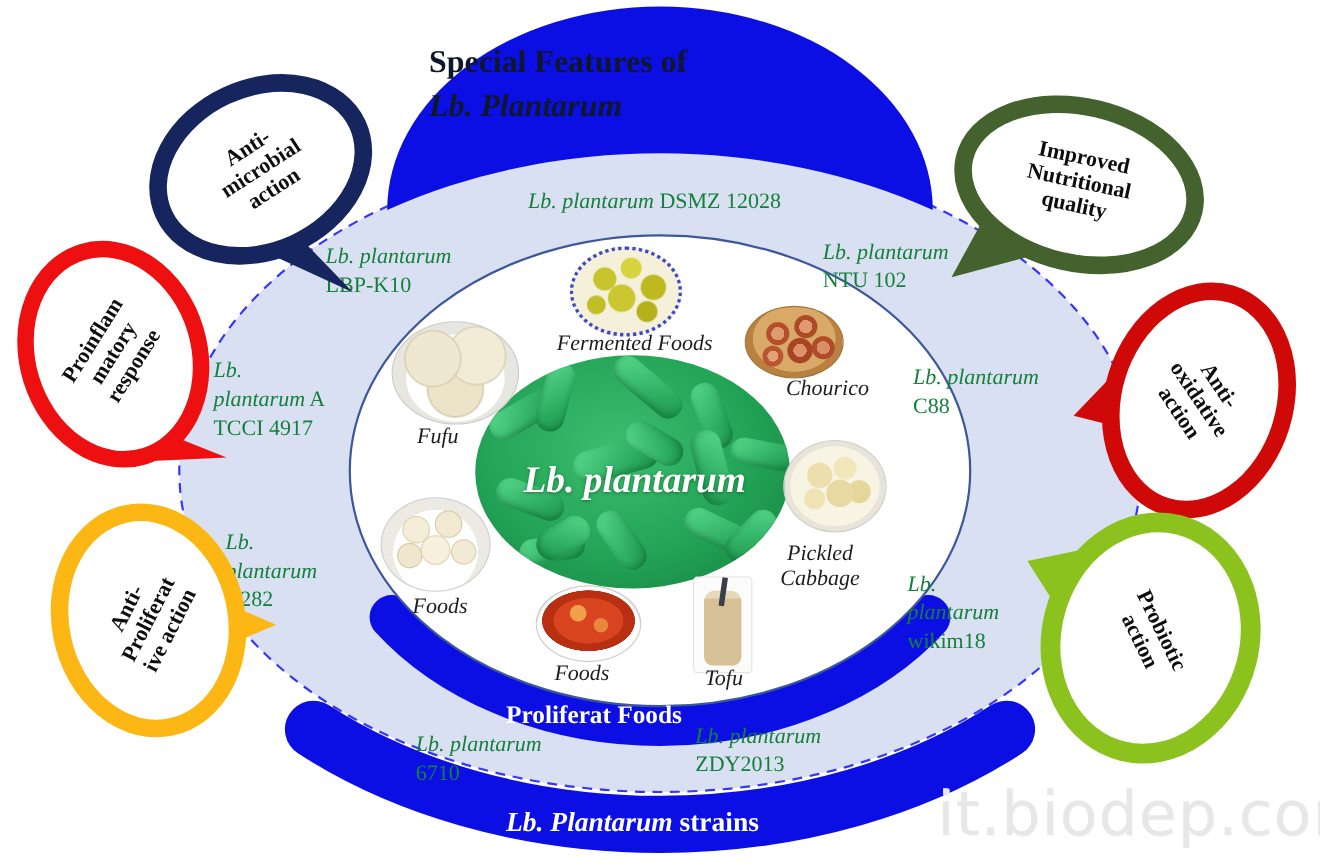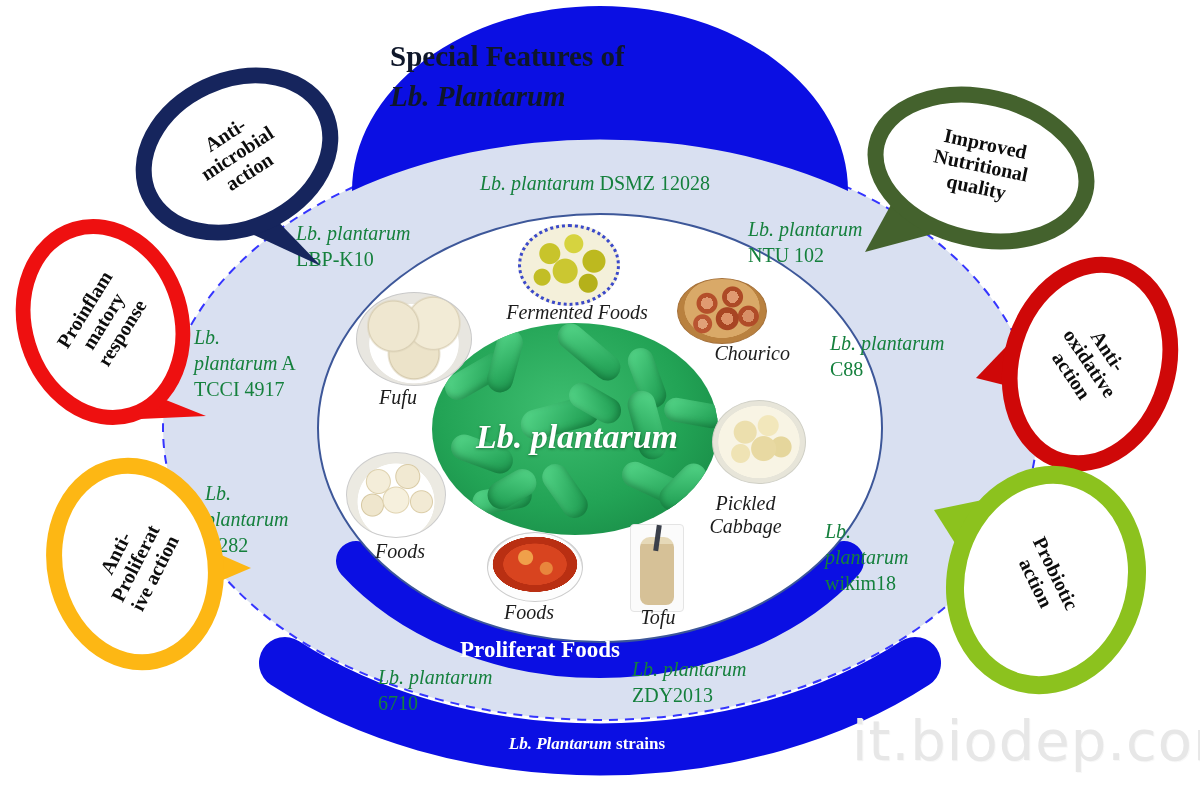--- a/index.html
+++ b/index.html
@@ -11,21 +11,21 @@
   
   .title-block{left:390px;top:36px;width:420px;color:#0f172a;line-height:1.38;}
   .title-line1{font-size:29px;font-weight:bold;display:block;}
   .title-line2{font-size:29px;font-weight:bold;font-style:italic;display:block;}
 
   .center-label{left:432px;top:418px;width:290px;text-align:center;color:#ffffff;
       font-size:34px;font-weight:bold;font-style:italic;text-shadow:0 1px 3px rgba(0,60,20,.55);}
 
   .band-label{color:#ffffff;font-weight:bold;text-align:center;}
   .ff-label{left:425px;top:637px;width:230px;font-size:23px;}
-  .strains-label{left:417px;top:734px;width:340px;font-size:17px;}
+  .strains-label{left:405px;top:734px;width:340px;font-size:25px;}
   .strains-label .it{font-style:italic;}
 
   .strain{color:#15803d;font-size:20px;line-height:1.3;white-space:pre-line;}
   .strain .it{font-style:italic;}
   #strain-dsmz{left:440px;top:170px;width:310px;text-align:center;}
   #strain-lbp{left:296px;top:220px;}
   #strain-ntu{left:748px;top:216px;}
   #strain-atcci{left:194px;top:324px;}
   #strain-c88{left:830px;top:330px;}
   #strain-b282{left:205px;top:480px;}

